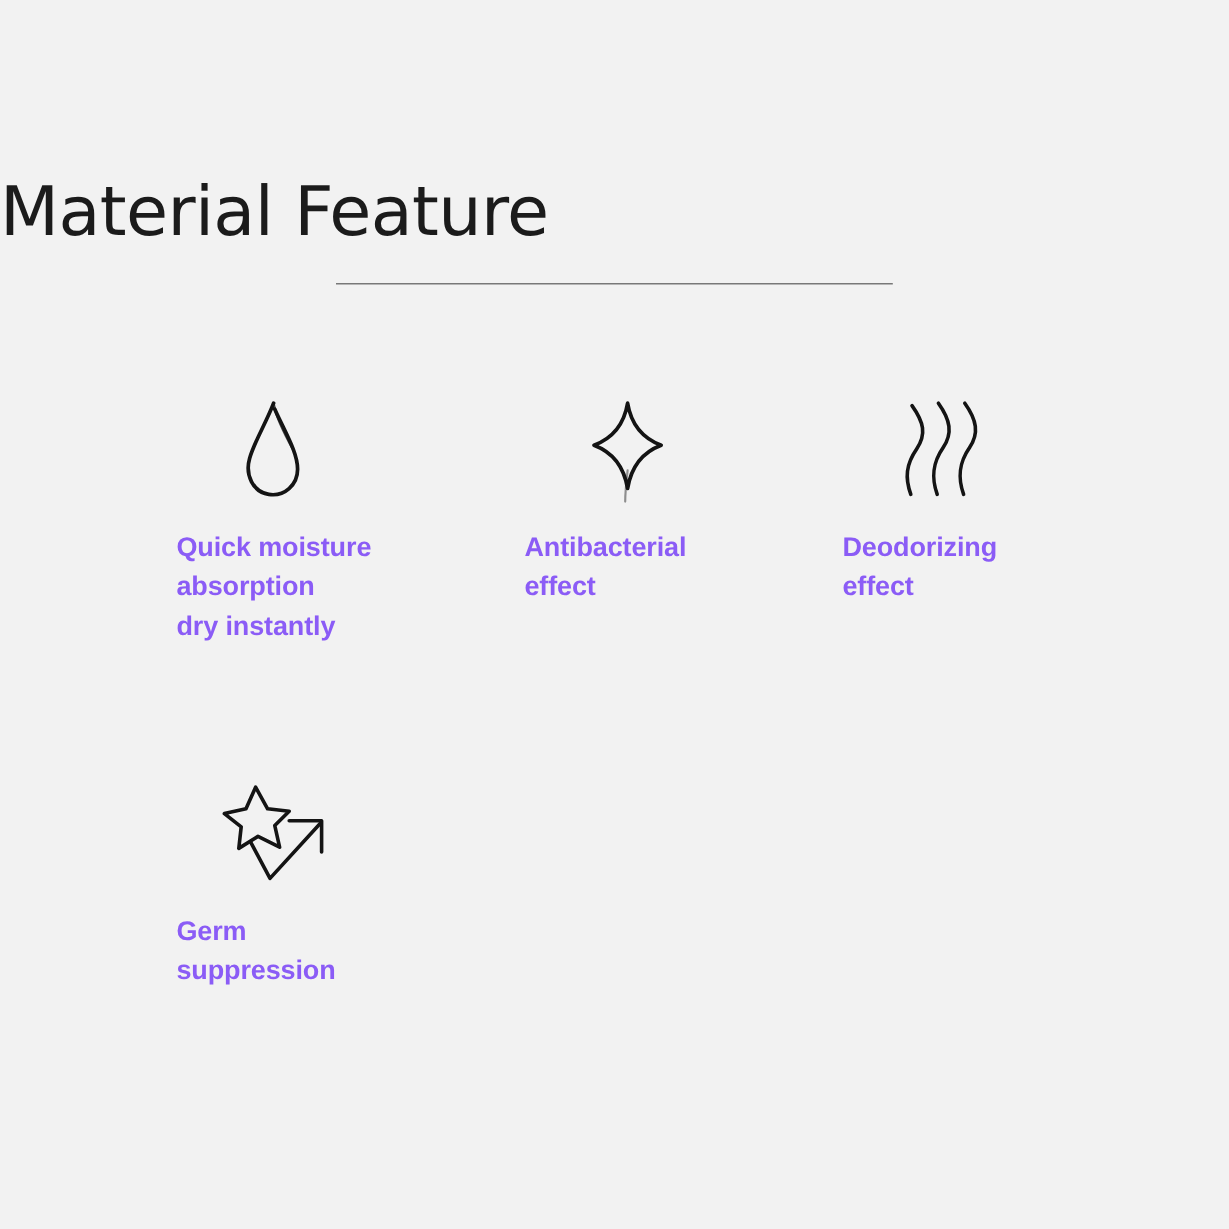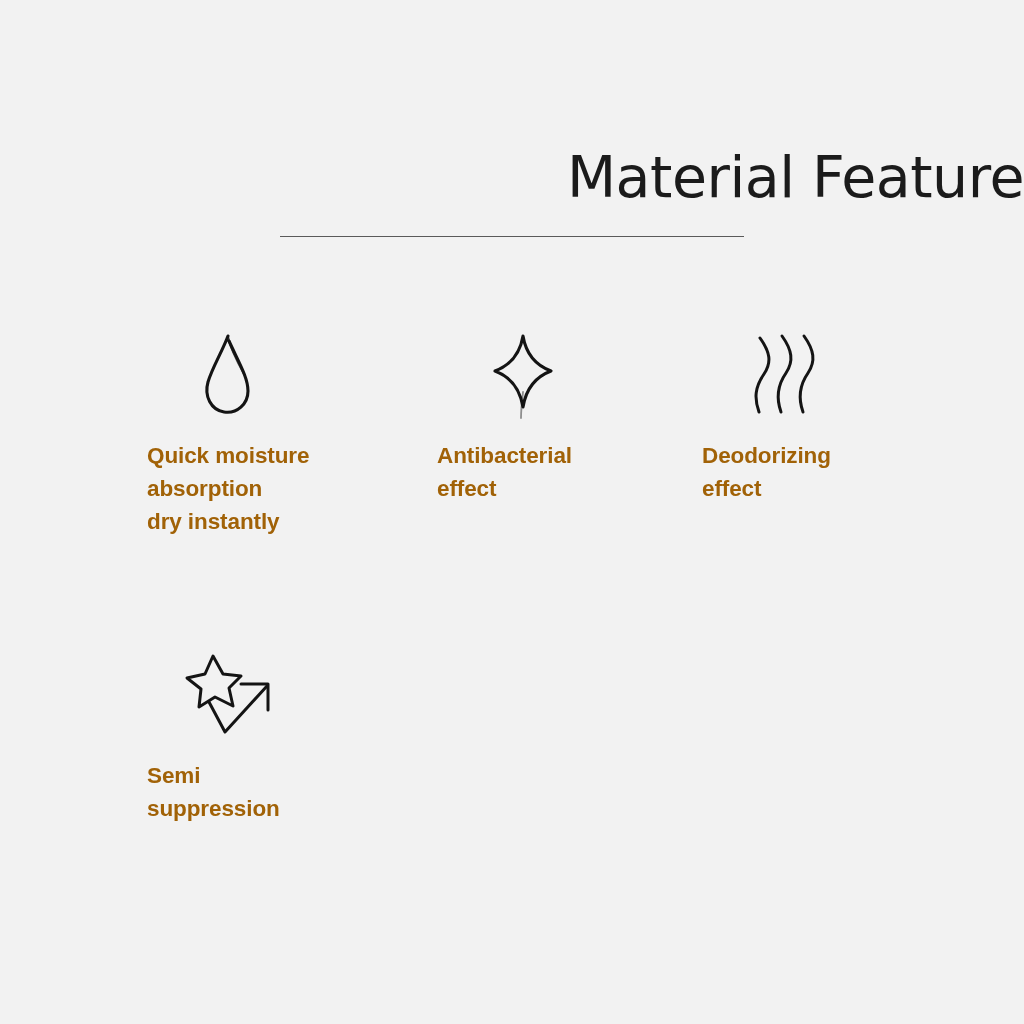--- a/index.html
+++ b/index.html
@@ -21,21 +21,21 @@
     position: relative;
     box-sizing: border-box;
   }
 
   
   .header {
     position: absolute;
     top: 148px;
     left: 0;
     width: 1024px;
-    text-align: right;
+    text-align: left;
   }
   .page-title {
     font-size: 57px;
     font-weight: 400;
     color: #1b1b1b;
     letter-spacing: -0.5px;
     line-height: 1.05;
     margin: 0;
     font-family: "DejaVu Sans", sans-serif;
   }
@@ -66,21 +66,21 @@
     box-sizing: border-box;
   }
   .feature .feature-icon svg {
     display: block;
   }
   .feature-label {
     margin-top: 14px;
     font-size: 22.5px;
     font-weight: 700;
     line-height: 33px;
-    color: #a16207;
+    color: #8b5cf6;
     letter-spacing: -0.1px;
     white-space: pre-line;
     font-family: "Liberation Sans", sans-serif;
   }
 
   
   .feature.col2 .feature-icon { padding-left: 44px; }
   .feature.col3 .feature-icon { padding-left: 54px; }
 
   .feature.row2 .feature-icon { padding-left: 42px; }
@@ -143,19 +143,19 @@
     </div>
 
     <div class="feature row2 col2">
       <div class="feature-icon">
         <svg width="110" height="92" viewBox="0 0 110 92">
           <path class="sketch" stroke-width="3.0" d="M38 6 L 48 24 L 66 26 L 54 38 L 58 56 L 40 47 L 24 57 L 26 39 L 12 28 L 30 24 Z"></path>
           <path class="sketch" stroke-width="3.0" d="M34 52 L 50 82 L 92 36"></path>
           <path class="sketch" stroke-width="3.0" d="M66 34 L 93 34 L 93 60"></path>
         </svg>
       </div>
-      <div class="feature-label">Semi
+      <div class="feature-label">Germ
 suppression</div>
     </div>
 
 
   </div>
 </div>
 
 </body></html>

